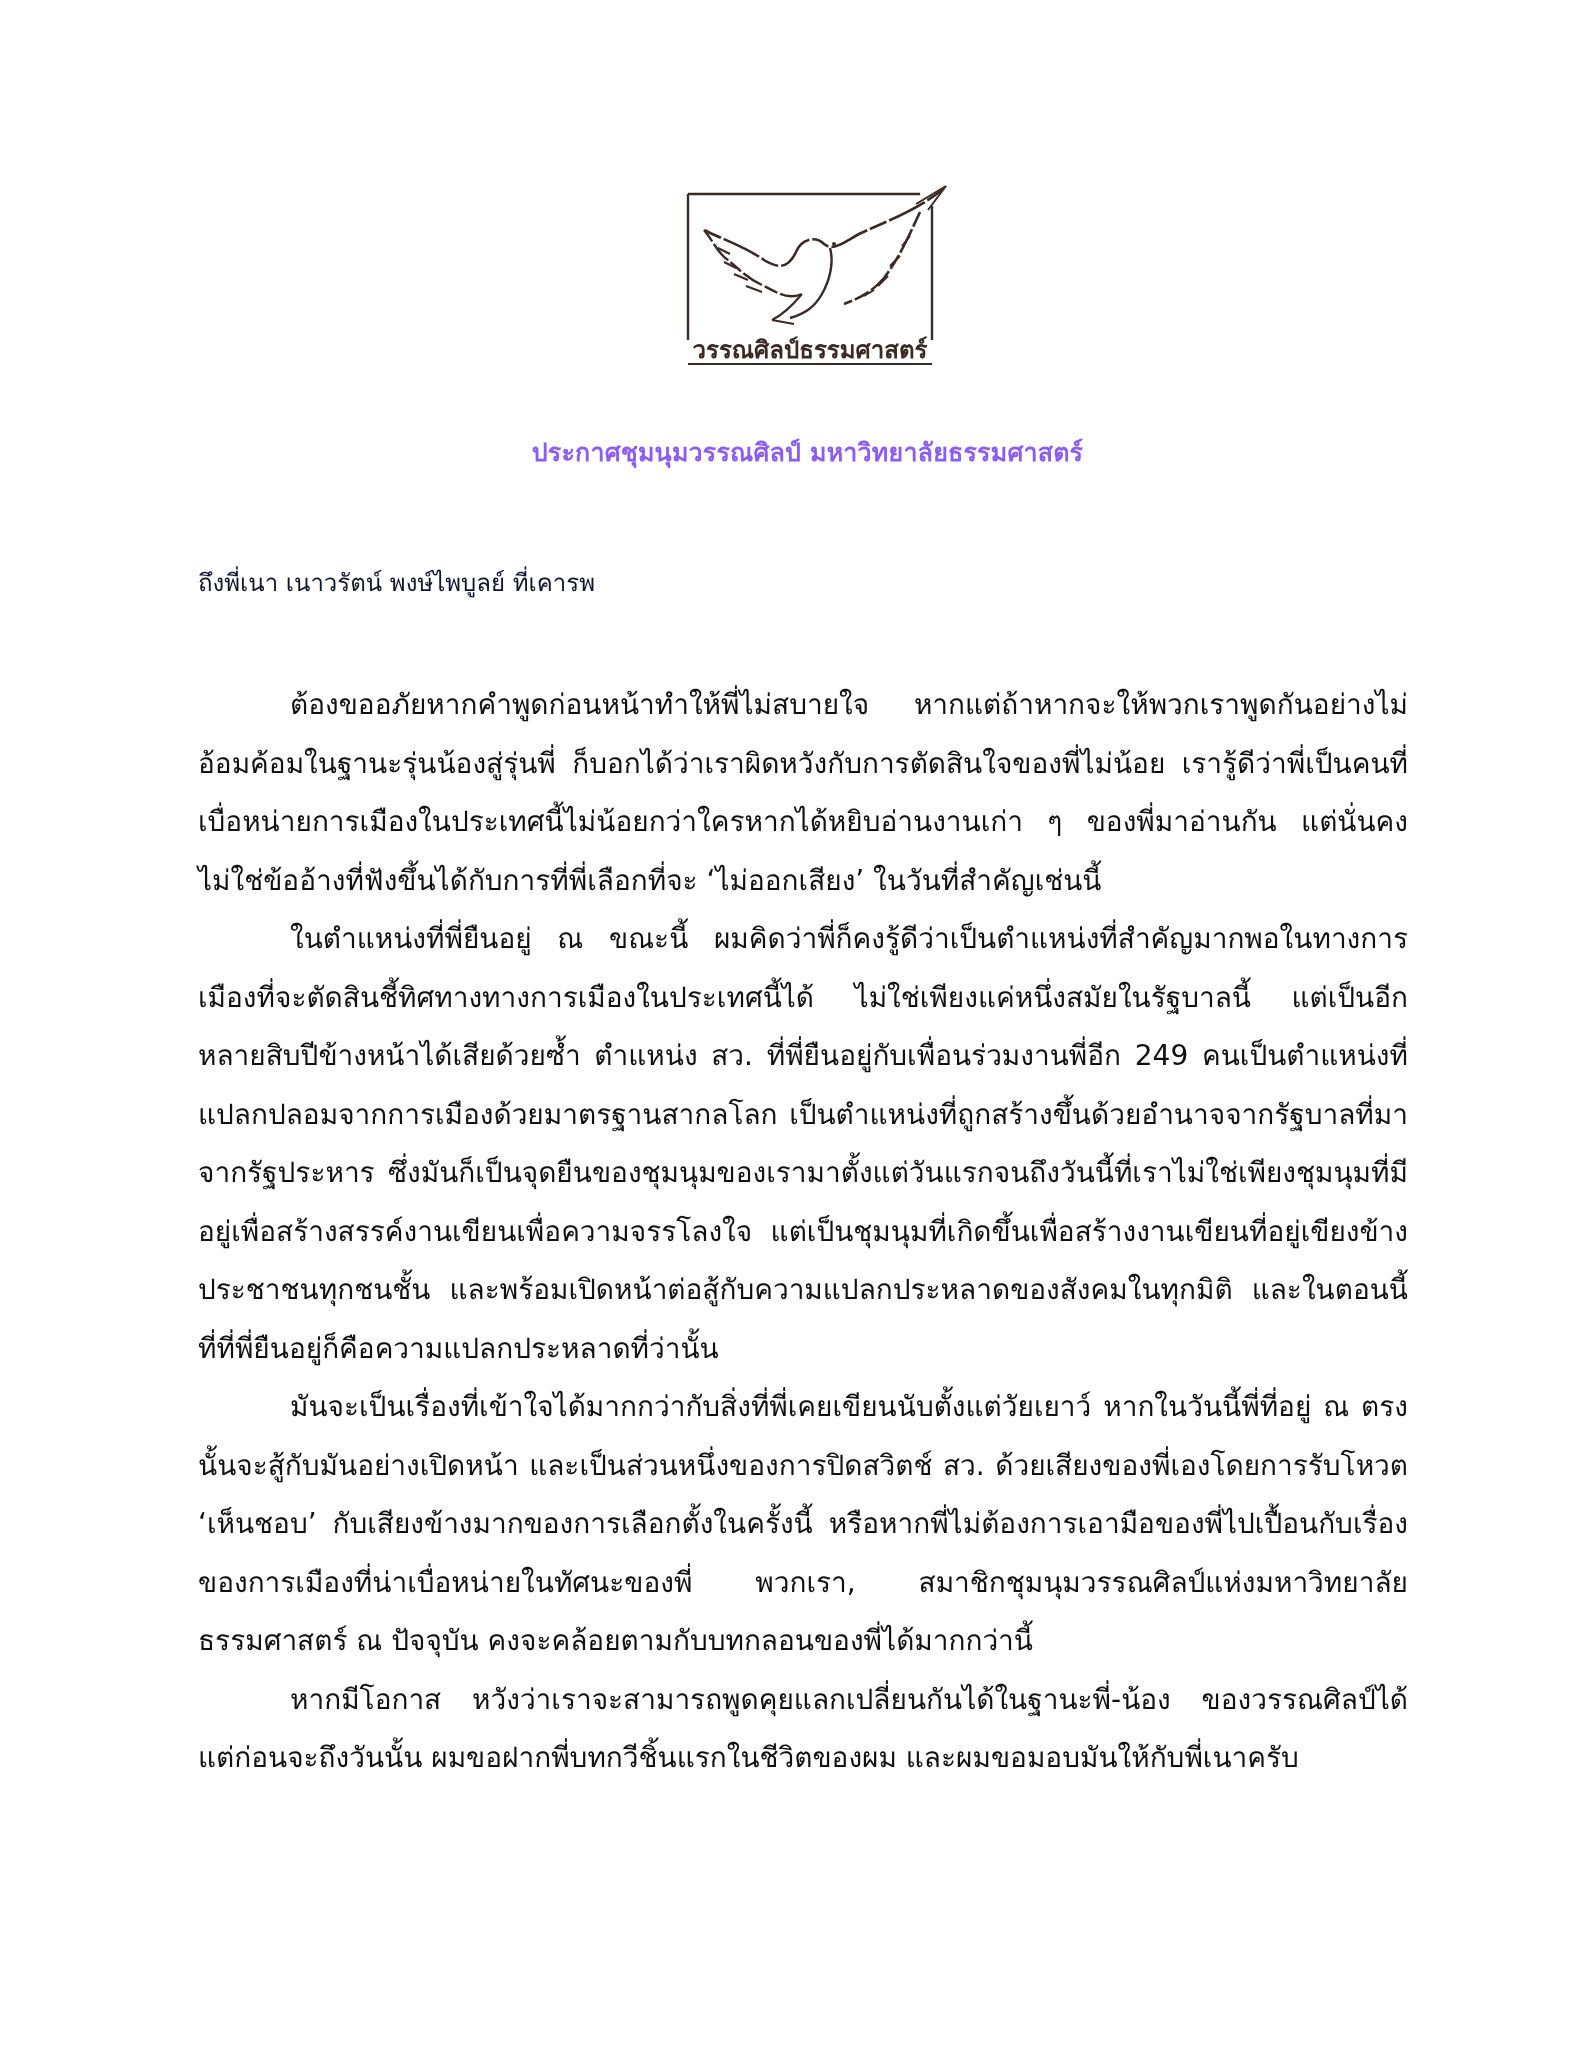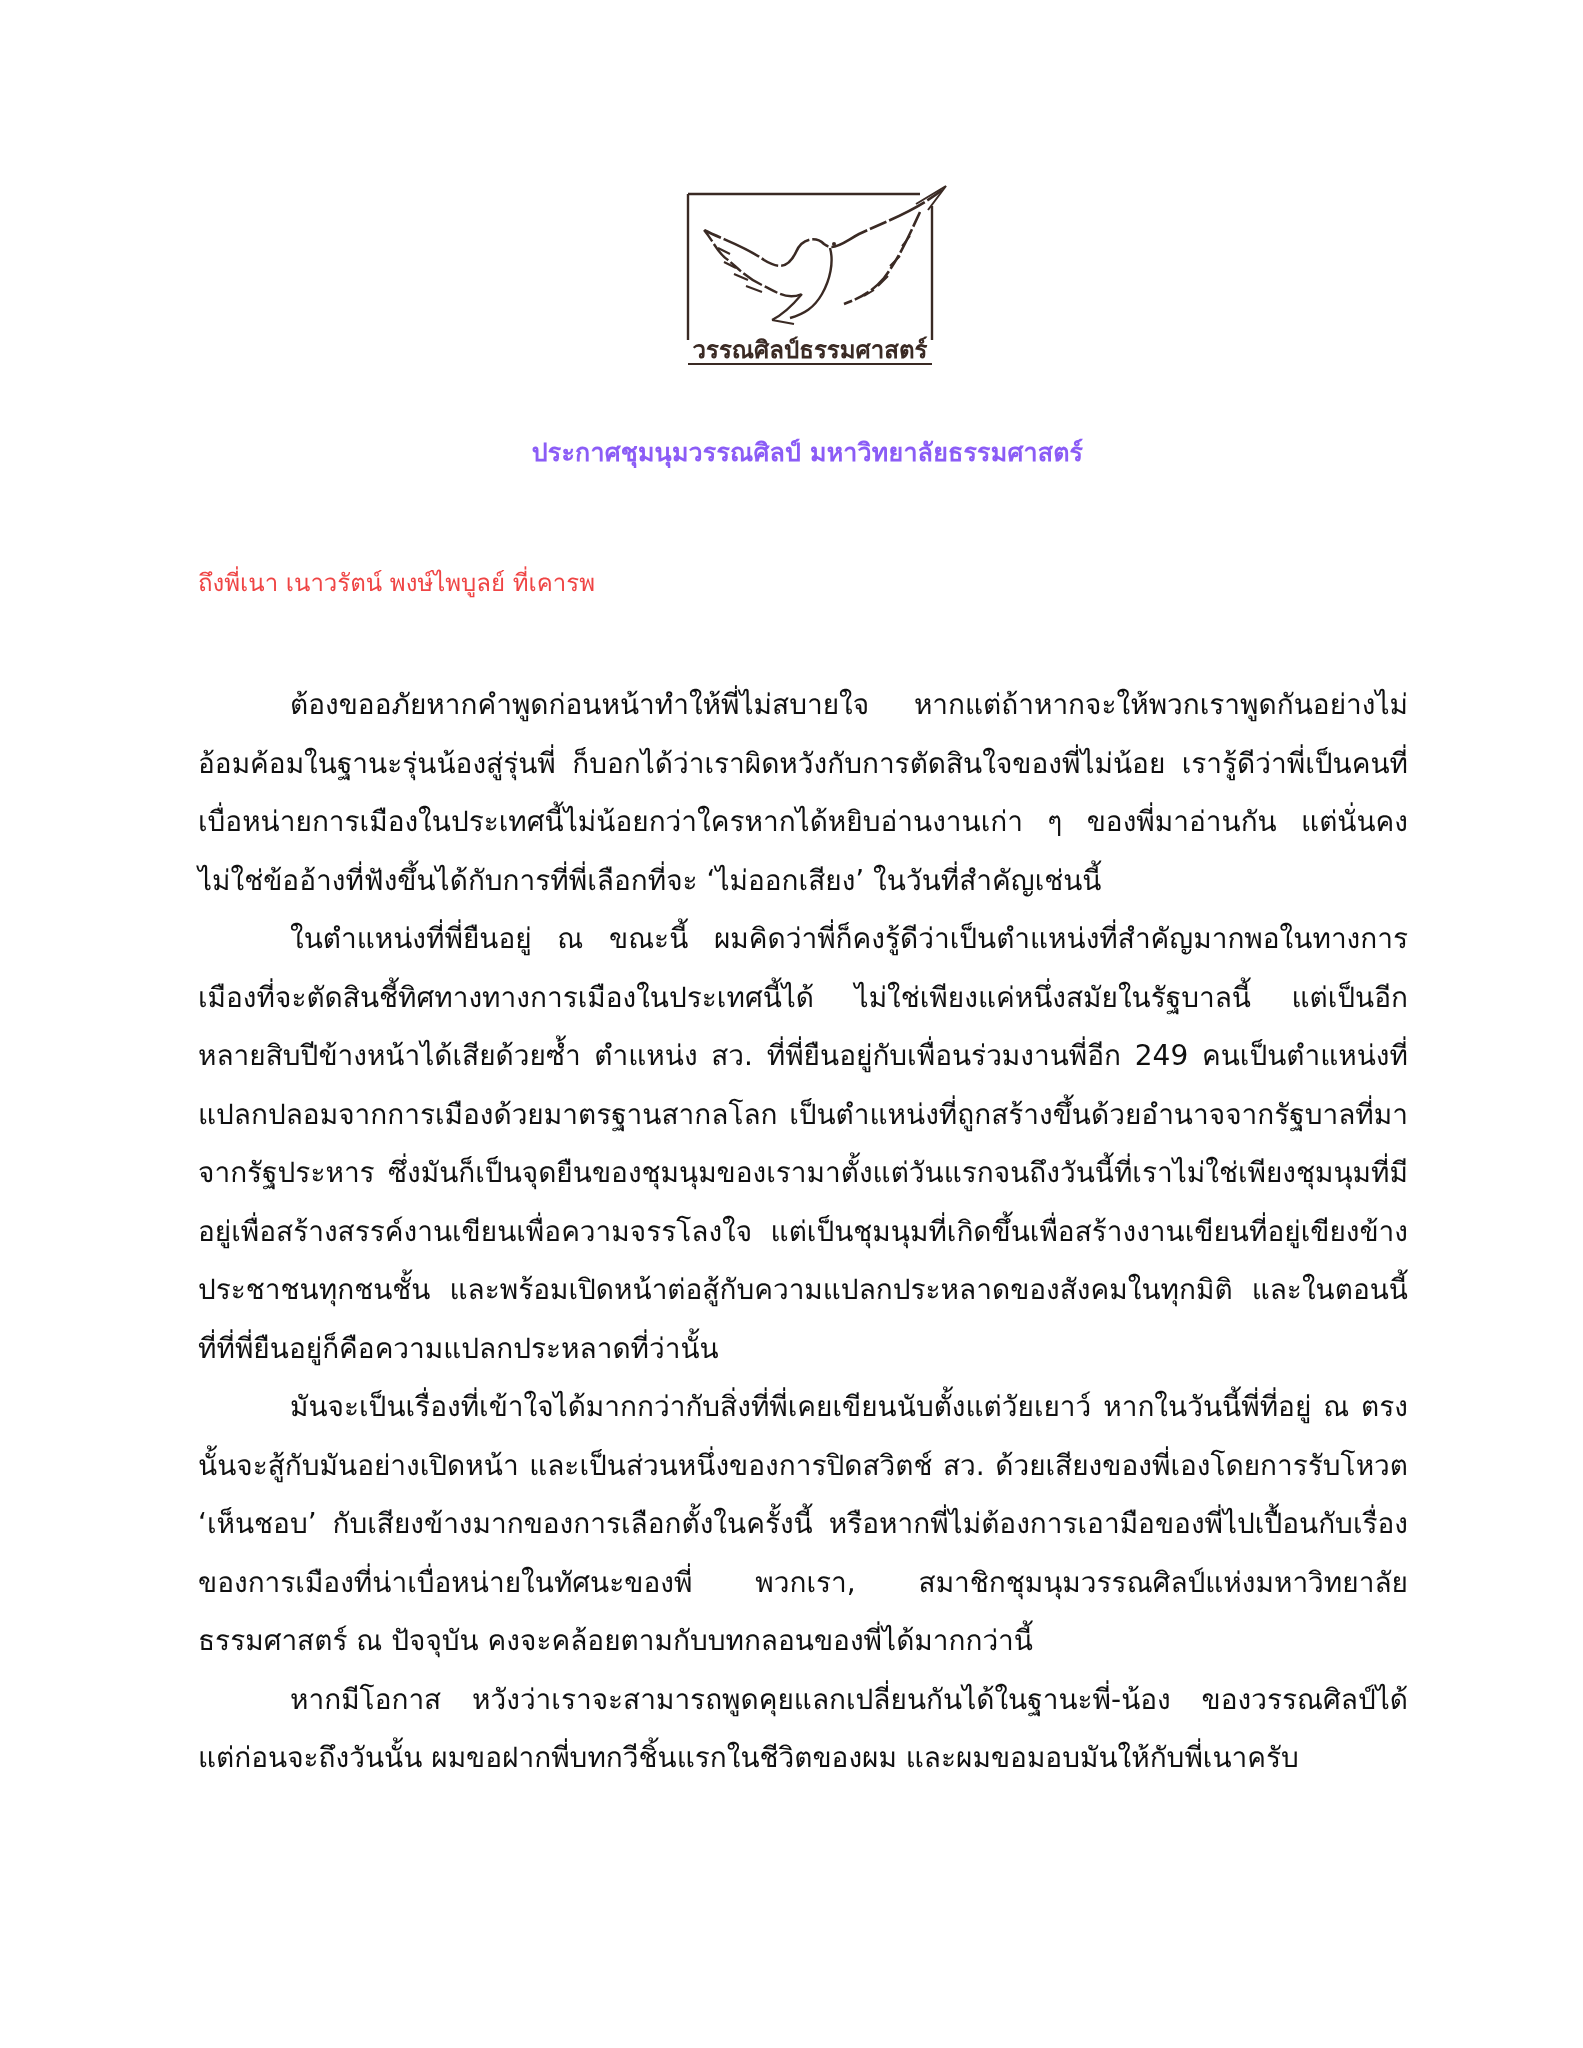--- a/index.html
+++ b/index.html
@@ -39,21 +39,21 @@
       font-size: 25px;
       font-weight: bold;
       color: #8b5cf6;
       letter-spacing: 0.2px;
     }
     .salutation {
       position: absolute;
       left: 182px;
       top: 563px;
       font-size: 24px;
-      color: #ef4444;
+      color: #0f172a;
     }
     .body-text {
       position: absolute;
       left: 182px;
       top: 676px;
       width: 1210px;
       font-size: 28px;
       line-height: 58.5px;
       color: #111;
       text-align: justify;

